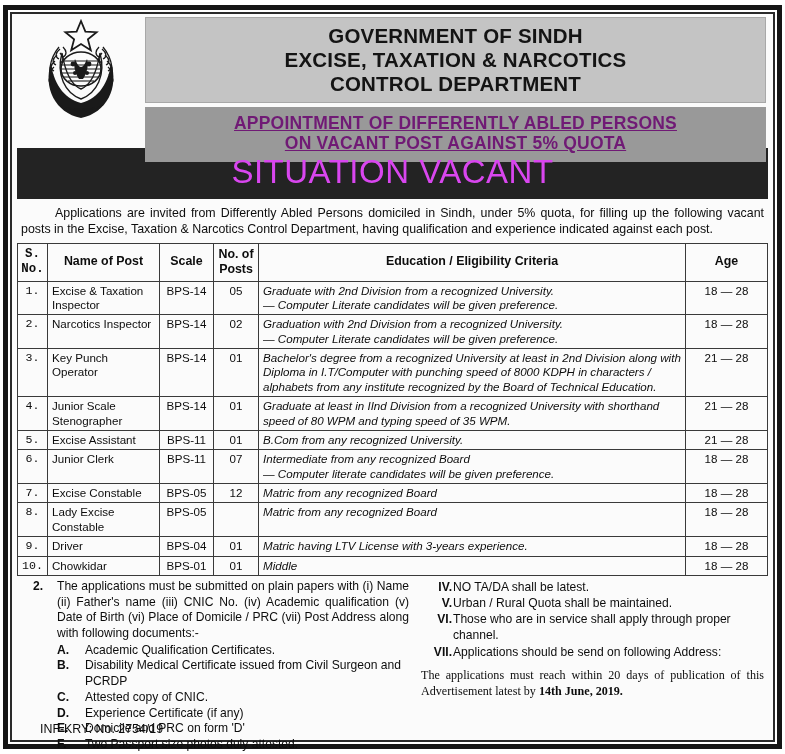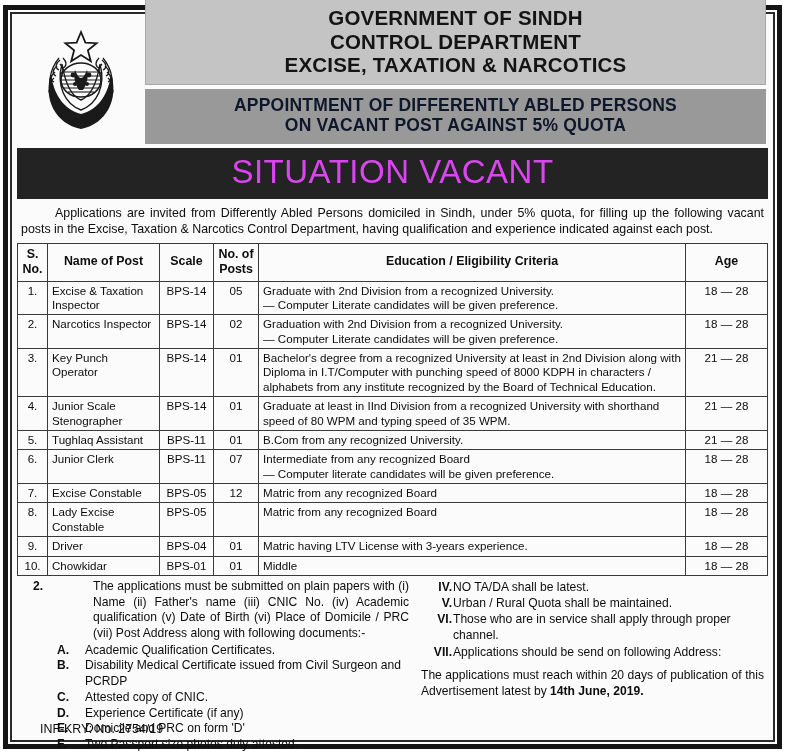--- a/index.html
+++ b/index.html
@@ -27,21 +27,21 @@
     width: 100%; height: 100%;
     border: 2px solid #2a2a2a;
     background: #fbfbfb;
     padding: 3px 5px 3px 5px;
     position: relative;
   }
 
   
   .masthead {
     display: flex;
-    align-items: flex-end;
+    align-items: flex-start;
     height: 127px;
   }
   .emblem-cell {
     width: 128px;
     display: flex;
     align-items: center;
     justify-content: center;
     background: #fbfbfb;
   }
   .emblem { width: 104px; height: 116px; }
@@ -68,22 +68,23 @@
   }
   .band-sub {
     background: #999999;
     text-align: center;
     padding: 7px 4px 8px 4px;
     line-height: 1.14;
   }
   .band-sub div {
     font-weight: bold;
     font-size: 17.5px;
-    color: #0f172a;
+    color: #701a75;
     letter-spacing: 0.2px;
+    text-decoration: underline;
   }
 
   
   .sv-bar {
     background: #232323;
     text-align: center;
     margin-top: 4px;
     padding: 5px 0 8px 0;
   }
   .sv-bar span {
@@ -115,59 +116,59 @@
     vertical-align: top;
     line-height: 1.24;
   }
   table.posts th {
     text-align: center;
     font-weight: bold;
     font-size: 12.4px;
     vertical-align: middle;
     padding: 3px 2px;
   }
-  .c-sno   { width: 30px;  text-align: center; }
+  .c-sno   { width: 30px;  text-align: center; font-family: Liberation Mono, monospace; }
   .c-post  { width: 112px; }
   .c-scale { width: 54px;  text-align: center; }
   .c-posts { width: 45px;  text-align: center; }
   .c-crit  { }
   .c-age   { width: 82px;  text-align: center; }
   td.c-age, td.c-scale, td.c-posts, td.c-sno { vertical-align: top; }
-  .crit-sub { display: block; }
+  .crit-sub { display: block; font-style: italic; }
 
   
   .lower {
     display: flex;
     margin-top: 3px;
     font-size: 12.1px;
   }
   .lower-left  { width: 398px; padding: 0 6px 0 2px; }
   .lower-right { flex: 1; padding: 0 4px 0 6px; }
 
   .para2 {
     display: flex;
     gap: 0;
     line-height: 1.3;
   }
   .para2 .num { width: 38px; font-weight: bold; padding-left: 14px; }
-  .para2 .txt { flex: 1; text-align: justify; margin-left: 36px; }
+  .para2 .txt { flex: 1; text-align: justify; }
 
   ul.doclist { list-style: none; margin: 1px 0 0 0; padding: 0 0 0 38px; }
   ul.doclist li { display: flex; line-height: 1.3; }
   ul.doclist li .lbl { width: 28px; font-weight: bold; }
   ul.doclist li .val { flex: 1; }
 
   ul.notelist-r { list-style: none; margin: 0; padding: 0; }
   ul.notelist-r li { display: flex; line-height: 1.34; }
   ul.notelist-r li .lbl { width: 32px; font-weight: bold; text-align: right; padding-right: 1px; }
   ul.notelist-r li .val { flex: 1; }
 
   .addr { text-align: center; font-weight: bold; line-height: 1.3; margin-top: 1px; }
   .addr div { font-size: 12.6px; }
-  .deadline { margin-top: 8px; line-height: 1.32; text-align: justify; }
+  .deadline { margin-top: 8px; line-height: 1.32; text-align: justify; font-family: Liberation Serif, serif; }
   .deadline b { font-weight: bold; }
   .inf {
     position: absolute;
     left: 8px; bottom: 4px;
     font-size: 12.4px;
     margin-left: 20px;
   }
 </style>
 </head>
 <body>
@@ -233,22 +234,22 @@
             <path d="M54 92 C56 94 58 94 60 92"></path>
             <path d="M63 91 C65 93 67 93 69 91"></path>
           </g>
         </g>
       </svg>
     </div>
 
     <div class="mast-right">
       <div class="band-top">
         <div>GOVERNMENT OF SINDH</div>
+        <div>EXCISE, TAXATION &amp; NARCOTICS</div>
         <div>CONTROL DEPARTMENT</div>
-        <div>EXCISE, TAXATION &amp; NARCOTICS</div>
       </div>
       <div class="band-sub">
         <div>APPOINTMENT OF DIFFERENTLY ABLED PERSONS</div>
         <div>ON VACANT POST AGAINST 5% QUOTA</div>
       </div>
     </div>
   </div>
 
   <div class="sv-bar">
     <span>SITUATION VACANT</span>
@@ -305,21 +306,21 @@
             <td class="c-post">Junior Scale Stenographer</td>
             <td class="c-scale">BPS-14</td>
             <td class="c-posts">01</td>
             <td class="c-crit">
               <span class="crit-sub">Graduate at least in IInd Division from a recognized University with shorthand speed of 80 WPM and typing speed of 35 WPM.</span>
             </td>
             <td class="c-age">21 — 28</td>
           </tr>
           <tr>
             <td class="c-sno">5.</td>
-            <td class="c-post">Tughlaq Assistant</td>
+            <td class="c-post">Excise Assistant</td>
             <td class="c-scale">BPS-11</td>
             <td class="c-posts">01</td>
             <td class="c-crit">
               <span class="crit-sub">B.Com from any recognized University.</span>
             </td>
             <td class="c-age">21 — 28</td>
           </tr>
           <tr>
             <td class="c-sno">6.</td>
             <td class="c-post">Junior Clerk</td>

